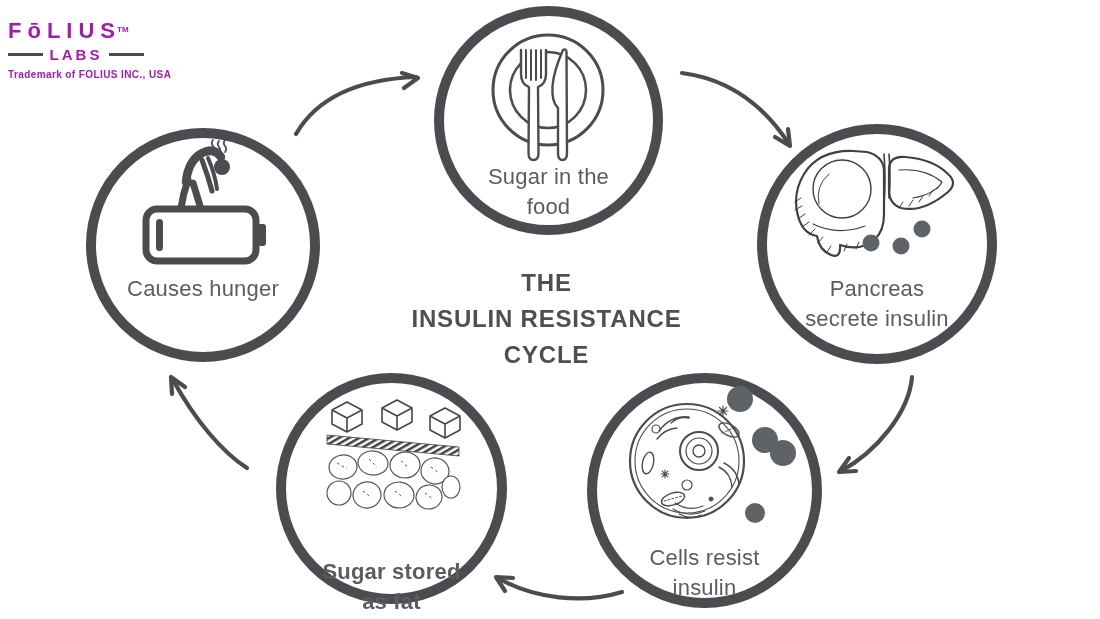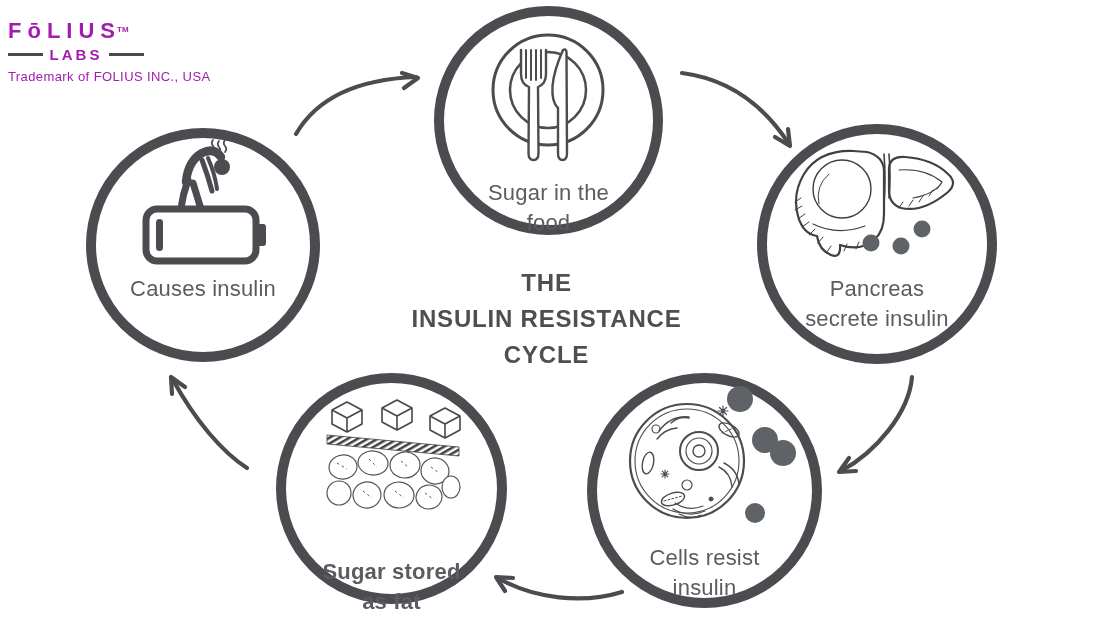--- a/index.html
+++ b/index.html
@@ -5,28 +5,28 @@
   html,body{margin:0;padding:0;background:#fff;}
   .canvas{position:relative;width:1100px;height:619px;background:#ffffff;overflow:hidden;
           font-family:"Liberation Sans",sans-serif;}
   
   .logo{position:absolute;left:8px;top:20px;color:#a21caf;}
   .logo .brand{font-size:22px;font-weight:700;letter-spacing:6px;line-height:22px;}
   .logo .tm{font-size:8px;font-weight:700;letter-spacing:0;vertical-align:super;margin-left:-4px;}
   .labs-row{display:flex;align-items:center;gap:7px;margin-top:4px;width:136px;justify-content:center;}
   .labs-row .line{height:2.5px;background:#4a4b4f;flex:1;}
   .labs-row .labs{font-size:15px;font-weight:700;letter-spacing:3px;}
-  .logo .trademark{font-size:13px;font-weight:400;letter-spacing:.4px;margin-top:6px;}
+  .logo .trademark{font-size:10px;font-weight:700;letter-spacing:.4px;margin-top:6px;}
   
   .node{position:absolute;box-sizing:border-box;border:10px solid #4b4c50;border-radius:50%;background:#fff;}
   .node .label{position:absolute;left:0;right:0;text-align:center;font-size:22px;line-height:30px;
                color:#5b5c5f;letter-spacing:.2px;}
   .node .icon{position:absolute;}
   #node-top{left:434px;top:6px;width:229px;height:229px;}
-  #node-top .label{top:162px;}
+  #node-top .label{top:146px;}
   #node-top .icon{left:50%;transform:translateX(-50%);top:-2px;}
   #node-right{left:757px;top:124px;width:240px;height:240px;}
   #node-right .label{top:140px;}
   #node-right .icon{left:18px;top:8px;}
   #node-bottom-right{left:587px;top:373px;width:235px;height:235px;}
   #node-bottom-right .label{top:160px;}
   #node-bottom-right .icon{left:26px;top:0;}
   #node-bottom-left{left:276px;top:373px;width:231px;height:231px;}
   #node-bottom-left .label{top:174px;font-weight:bold;}
   #node-bottom-left .icon{left:35px;top:12px;}
@@ -204,17 +204,17 @@
         <path d="M50,44 Q52,23 66,15 Q78,9 85,19" stroke-width="8.5"></path>
         <path d="M66,22 Q72,38 76,53" stroke-width="5"></path>
         <path d="M72,20 Q79,36 81,51" stroke-width="4"></path>
       </g>
       <circle cx="86" cy="29" r="8" fill="#4b4c50"></circle>
       <rect x="10" y="71" width="110" height="52" rx="11" fill="#fff" stroke="#4b4c50" stroke-width="7"></rect>
       <rect x="121" y="86" width="9" height="22" rx="3" fill="#4b4c50"></rect>
       <rect x="20" y="81" width="7" height="32" rx="3.5" fill="#4b4c50"></rect>
     </svg>
     <div class="label">
-      <div>Causes insulin</div>
+      <div>Causes hunger</div>
     </div>
   </div>
 
 </div>
 
 </body></html>

